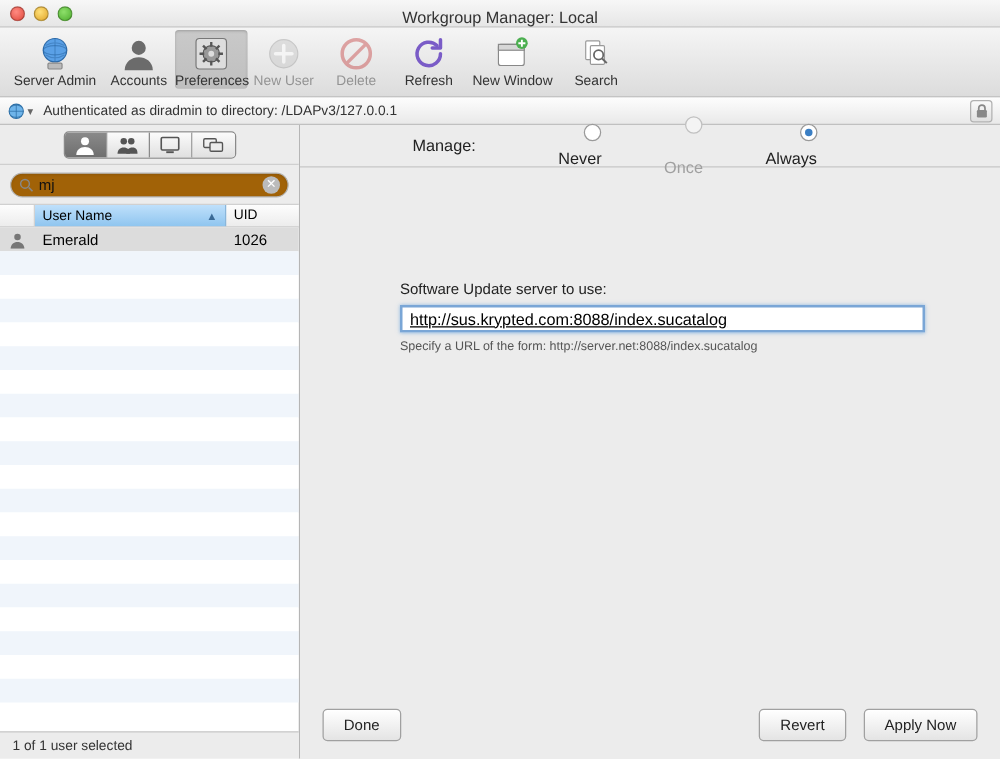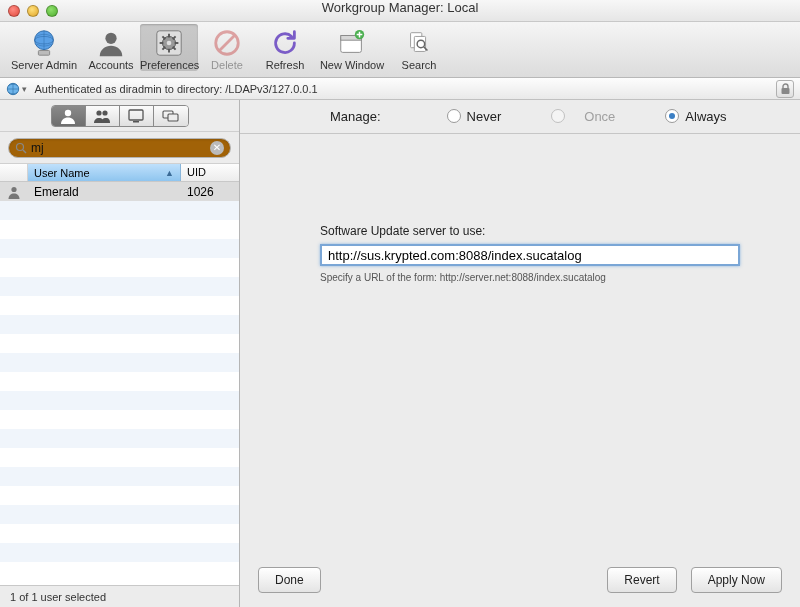--- a/index.html
+++ b/index.html
@@ -1,19 +1,19 @@
 <!DOCTYPE html>
 <html><head>
 <meta charset="utf-8">
 <style>
   * { box-sizing: border-box; margin: 0; padding: 0; font-family: "Lucida Grande", "Helvetica Neue", Arial, sans-serif; }
   body { width: 800px; height: 607px; background: #ececec; overflow: hidden; }
 
   
-  .titlebar { height: 22px; background: linear-gradient(#f7f7f7,#e6e6e6); border-bottom: 1px solid #c8c8c8; display:flex; align-items:flex-start; position:relative; }
+  .titlebar { height: 22px; background: linear-gradient(#f7f7f7,#e6e6e6); border-bottom: 1px solid #c8c8c8; display:flex; align-items:flex-end; position:relative; }
   .traffic { position:absolute; left:8px; top:5px; display:flex; gap:7px; }
   .dot { width:12px; height:12px; border-radius:50%; border:1px solid rgba(0,0,0,0.25); }
   .dot.red { background: radial-gradient(circle at 40% 35%, #ff8b82, #e1493d); }
   .dot.yellow { background: radial-gradient(circle at 40% 35%, #ffe07a, #e0a528); }
   .dot.green { background: radial-gradient(circle at 40% 35%, #8ee06b, #4fae2f); }
   .title { margin:0 auto; font-size:13px; color:#333; }
 
   
   .toolbar { height: 56px; background: linear-gradient(#f5f5f5,#dcdcdc); border-bottom:1px solid #b8b8b8; display:flex; align-items:flex-start; padding:2px 6px 0; gap:0; }
   .tool { width:58px; text-align:center; font-size:11px; color:#333; padding-top:3px; }
@@ -60,29 +60,29 @@
   .row .c1 { width:28px; display:flex; align-items:center; justify-content:center; }
   .row .c2 { flex:1; padding:0 6px; }
   .row .c3 { width:58px; padding:0 6px; }
 
   .statusbar { height:22px; border-top:1px solid #c8c8c8; background:#ececec; font-size:11px; color:#333; display:flex; align-items:center; padding:0 10px; }
 
   
   .pane { flex:1; background:#ececec; display:flex; flex-direction:column; position:relative; }
   .manage { height:34px; border-bottom:1px solid #c6c6c6; display:flex; align-items:center; padding:0 30px 0 90px; font-size:13px; color:#222; gap:50px; }
   .manage .lbl { margin-right:16px; }
-  .radio { display:flex; align-items:flex-start; gap:6px; }
+  .radio { display:flex; align-items:flex-end; gap:6px;flex-direction:column; }
   .rb { width:14px; height:14px; border-radius:50%; border:1px solid #9a9a9a; background:#fff; display:inline-flex; align-items:center; justify-content:center; }
   .rb.checked::after { content:""; width:6px; height:6px; border-radius:50%; background:#3b7fc4; }
   .radio.disabled { color:#a0a0a0;gap:19px; }
   .radio.disabled .rb { border-color:#c0c0c0; background:#f4f4f4; }
 
   .form { padding: 90px 40px 0 80px; font-size:12px; color:#222; }
   .form .flabel { margin-bottom:6px; font-size:12px; }
-  .urlinput { width:420px; height:22px; border:2px solid #7aa6d6; background:#fff; padding:2px 6px; font-size:13px; box-shadow:0 0 3px rgba(100,160,220,0.7); outline:none; }
+  .urlinput { width:420px; height:22px; border:2px solid #7aa6d6; background:#fff; padding:2px 6px; font-size:13px; box-shadow:0 0 3px rgba(100,160,220,0.7); outline:none;text-decoration:underline; }
   .hint { font-size:10px; color:#555; margin-top:6px; }
 
   .bottombtns { position:absolute; bottom:14px; left:0; right:0; display:flex; padding:0 18px; gap:14px; }
   .btn { height:26px; padding:0 16px; border:1px solid #a0a0a0; border-radius:4px; background:linear-gradient(#ffffff,#e4e4e4); font-size:12px; color:#222; display:flex; align-items:center; box-shadow:0 1px 0 rgba(255,255,255,0.6) inset; }
   .spacer { flex:1; }
 
   
 </style>
 </head>
 <body>
@@ -129,20 +129,29 @@
             <line x1="22" y1="16" x2="26" y2="16"></line>
             <line x1="9" y1="9" x2="12" y2="12"></line>
             <line x1="20" y1="20" x2="23" y2="23"></line>
             <line x1="9" y1="23" x2="12" y2="20"></line>
             <line x1="20" y1="12" x2="23" y2="9"></line>
           </g>
           <circle cx="16" cy="16" r="2.5" fill="#ddd"></circle>
         </svg>
     </div>
     <span>Preferences</span>
+  </div>
+  <div class="tool disabled">
+    <div class="ico">
+      <svg viewBox="0 0 32 32">
+          <circle cx="16" cy="16" r="12" fill="#c7c7c7" stroke="#9a9a9a"></circle>
+          <path d="M16 9v14M9 16h14" stroke="#fff" stroke-width="3" stroke-linecap="round"></path>
+        </svg>
+    </div>
+    <span>New User</span>
   </div>
   <div class="tool disabled">
     <div class="ico">
       <svg viewBox="0 0 32 32">
           <circle cx="16" cy="16" r="12" fill="none" stroke="#c74545" stroke-width="3"></circle>
           <line x1="8" y1="24" x2="24" y2="8" stroke="#c74545" stroke-width="3"></line>
         </svg>
     </div>
     <span>Delete</span>
   </div>

